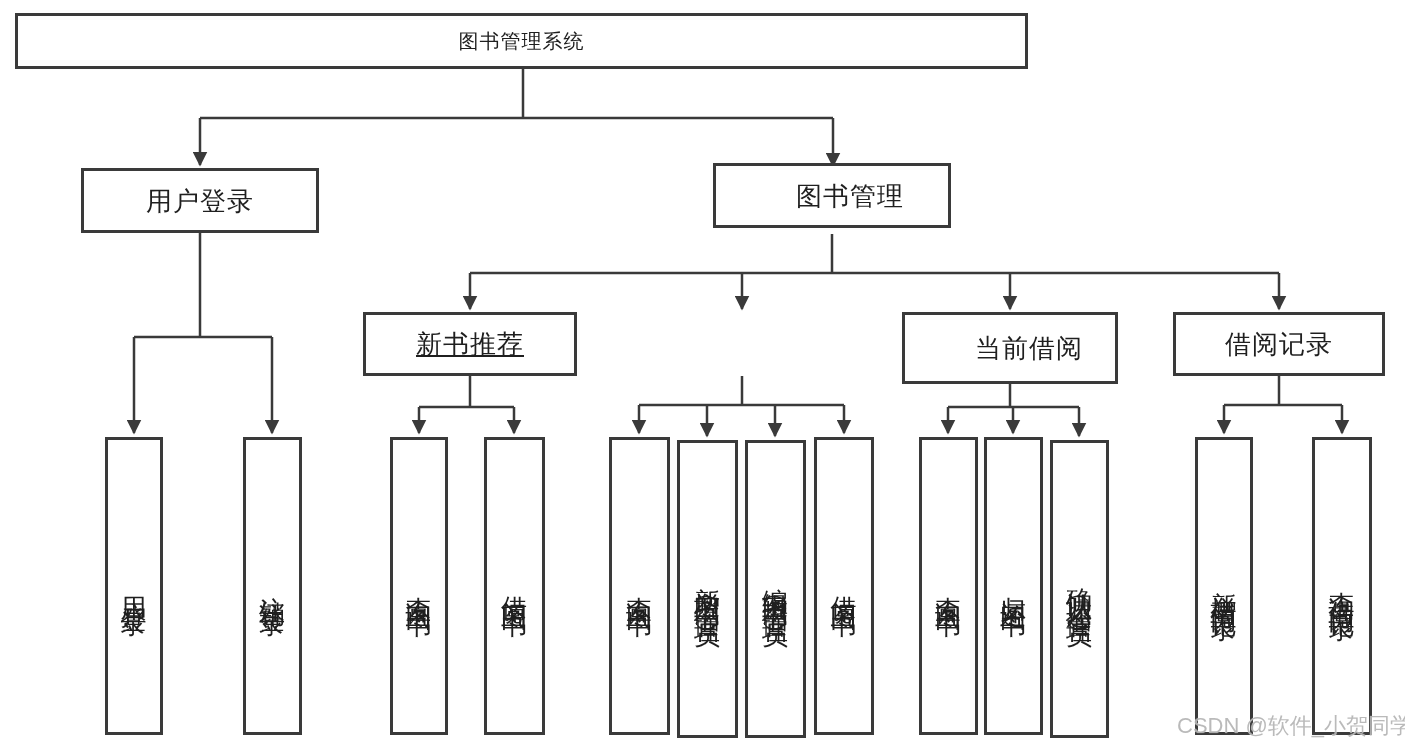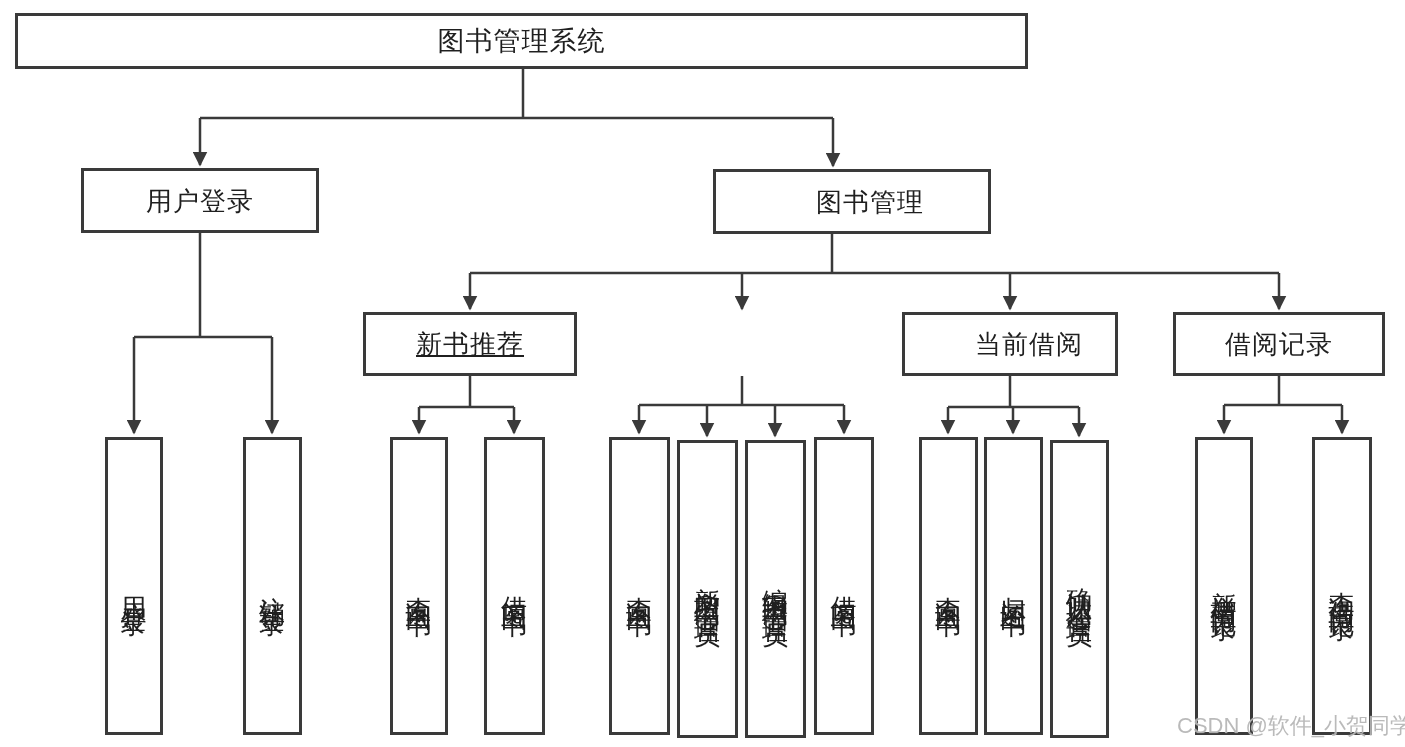--- a/index.html
+++ b/index.html
@@ -7,21 +7,21 @@
     position:relative;width:1405px;height:747px;background:#ffffff;overflow:hidden;
     font-family:"Liberation Sans","DejaVu Sans",sans-serif;color:#1f1f1f;
   }
   #wires{position:absolute;left:0;top:0;width:1405px;height:747px;}
   .box{
     position:absolute;box-sizing:border-box;background:#ffffff;
     border:3px solid #3a3a3a;display:flex;align-items:center;justify-content:center;
     z-index:2;
   }
   .hlabel{font-size:26px;line-height:1;white-space:nowrap;letter-spacing:1px;}
-  .root .hlabel{font-size:27px;}
+  .root .hlabel{font-size:20px;}
   .vlabel{
     writing-mode:vertical-rl;text-orientation:mixed;
     font-size:26px;line-height:1;letter-spacing:5px;white-space:nowrap;
   }
   #watermark{
     position:absolute;left:1177px;top:711px;z-index:3;
     font-size:22px;color:#b5b5b5;opacity:.92;white-space:nowrap;
     text-shadow:0 0 1px #ffffff;
   }
 </style>
@@ -73,28 +73,28 @@
     </g>
   </svg>
 
   <div class="box root" style="left:15px;top:13px;width:1013px;height:56px;">
     <span class="hlabel">图书管理系统</span>
   </div>
 
   <div class="box" style="left:81px;top:168px;width:238px;height:65px;">
     <span class="hlabel">用户登录</span>
   </div>
-  <div class="box" style="left:713px;top:169px;width:278px;height:65px;padding-left:36px;">
+  <div class="box" style="left:713px;top:163px;width:238px;height:65px;padding-left:36px;">
     <span class="hlabel">图书管理</span>
   </div>
 
   <div class="box" style="left:363px;top:312px;width:214px;height:64px;text-decoration:underline;">
     <span class="hlabel">新书推荐</span>
   </div>
-  <div class="box" style="left:902px;top:312px;width:216px;height:64px;padding-left:38px;">
+  <div class="box" style="left:902px;top:312px;width:216px;height:72px;padding-left:38px;">
     <span class="hlabel">当前借阅</span>
   </div>
   <div class="box" style="left:1173px;top:312px;width:212px;height:64px;">
     <span class="hlabel">借阅记录</span>
   </div>
 
   <div class="box" style="left:105px;top:437px;width:58px;height:298px;">
     <span class="vlabel">用户登录</span>
   </div>
   <div class="box" style="left:243px;top:437px;width:59px;height:298px;">

